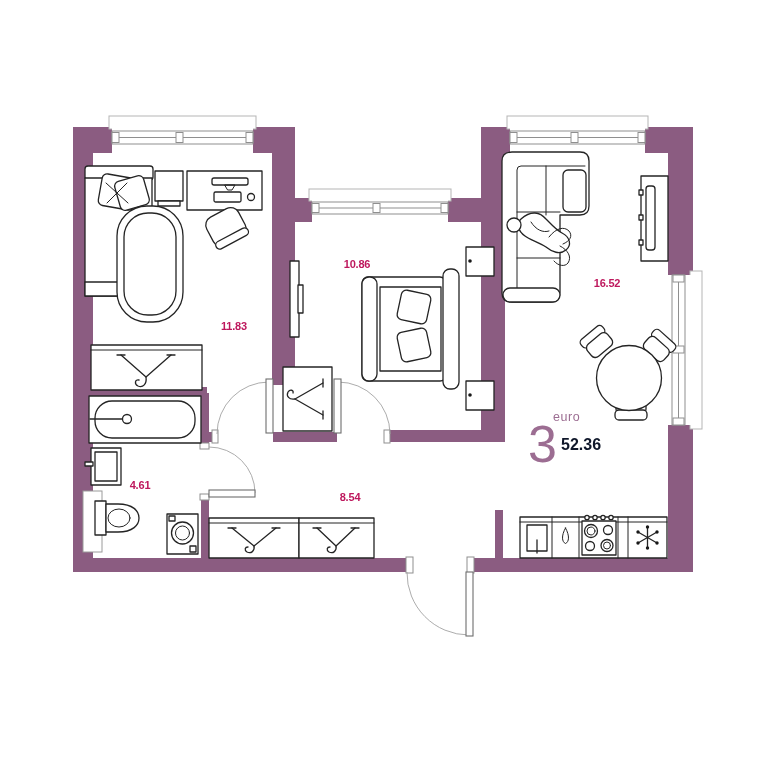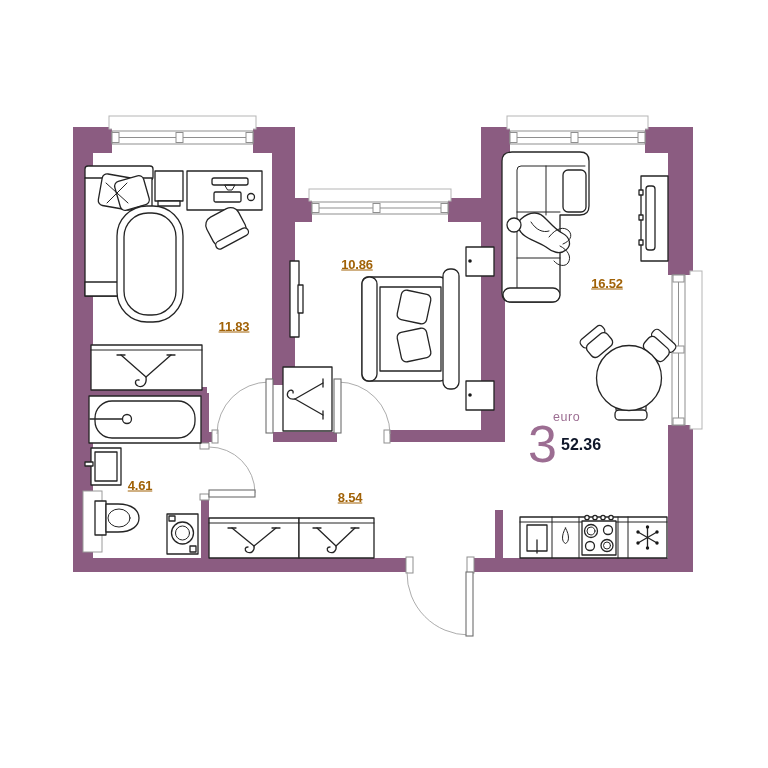--- a/index.html
+++ b/index.html
@@ -11,22 +11,22 @@
   .ln{fill:none;stroke:#242424;stroke-width:1.3;stroke-linecap:round;stroke-linejoin:round;}
   .thin{fill:none;stroke:#242424;stroke-width:1;stroke-linecap:round;stroke-linejoin:round;}
   .sill{fill:#fff;stroke:#b5b5b5;stroke-width:1;}
   .mask{fill:#fff;stroke:none;}
   .frame{fill:#fff;stroke:#8f8f8f;stroke-width:1;}
   .fl{stroke:#8f8f8f;stroke-width:1;}
   .tick{fill:#fff;stroke:#8f8f8f;stroke-width:1;}
   .leaf{fill:#fff;stroke:#6e6e6e;stroke-width:1.1;}
   .arc{fill:none;stroke:#a3a3a3;stroke-width:0.9;}
   .dk{fill:#181818;stroke:none;}
-  .room-label{position:absolute;transform:translate(-50%,-50%);font-size:13px;font-weight:700;
-              color:#a16207;letter-spacing:-0.2px;white-space:nowrap;text-decoration:underline;}
+  .room-label{position:absolute;transform:translate(-50%,-50%);font-size:11px;font-weight:700;
+              color:#be185d;letter-spacing:-0.2px;white-space:nowrap;}
   .logo-brand{position:absolute;left:533px;top:410px;font-size:12.5px;font-weight:400;
               letter-spacing:0.6px;color:var(--logo,#9c6d92);margin-left:20px;}
   .logo-number{position:absolute;left:528px;top:421px;font-size:52px;line-height:0.92;
                font-weight:400;color:var(--logo,#9c6d92);}
   .logo-area{position:absolute;left:561px;top:436px;font-size:16px;font-weight:700;color:#0f172a;}
 </style>
 </head>
 <body>
 
 <div id="stage">

